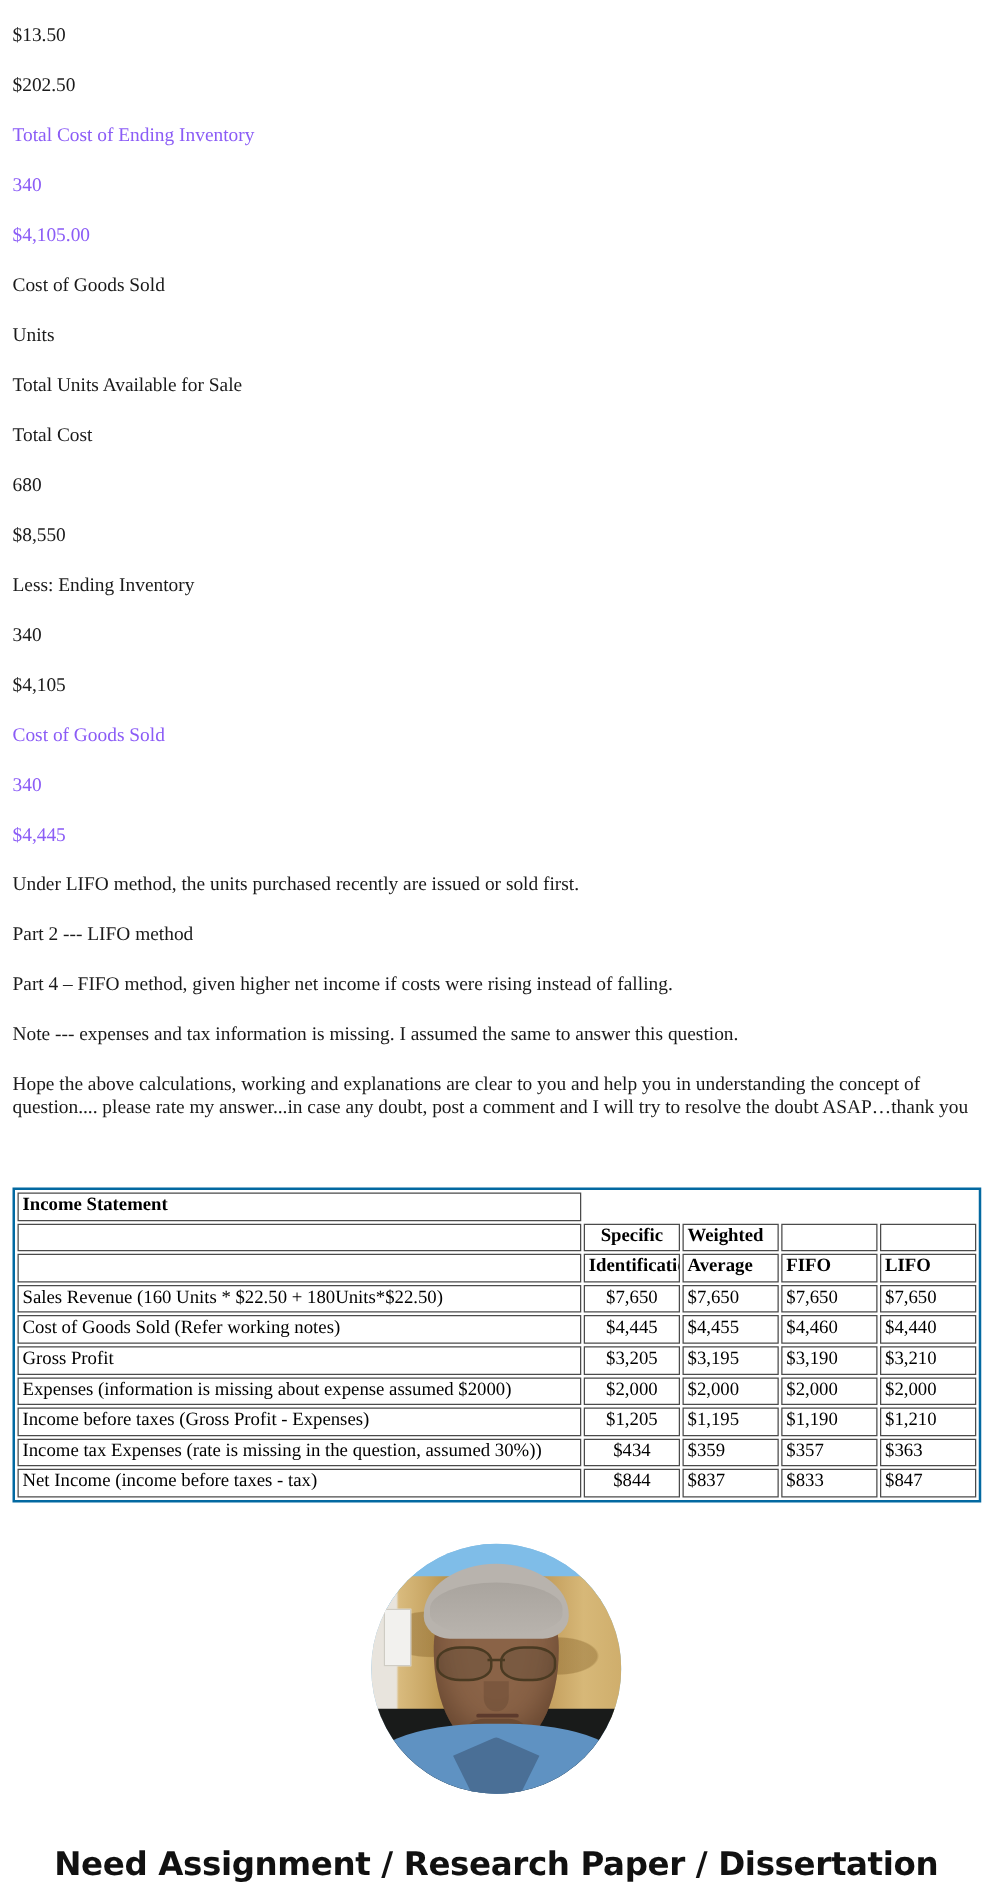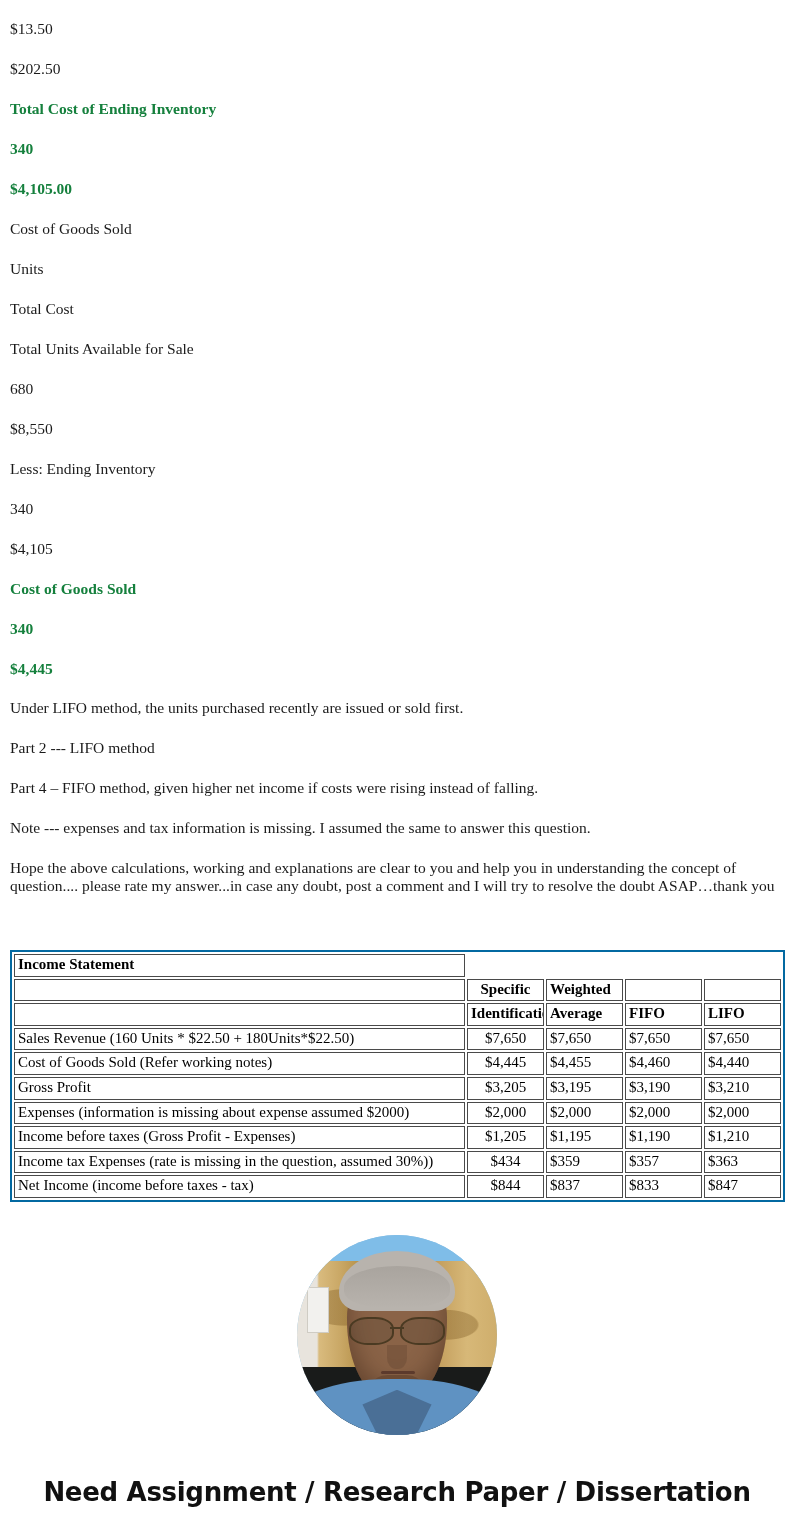--- a/index.html
+++ b/index.html
@@ -28,22 +28,22 @@
     box-sizing: border-box;
   }
   .textblock p {
     margin: 0 0 0 0;
     padding: 12px 0 10px 0;
     font-size: 15.5px;
     line-height: 1.16;
     color: #1a1a1a;
   }
   .textblock p.b {
-    font-weight: bold;
-    color: #15803d;
+    font-weight: normal;
+    color: #8b5cf6;
   }
   .textblock p.first {
     padding-top: 20px;
   }
 
   
   .table-wrap {
     padding: 5px 9px 0 10px;
     box-sizing: border-box;
   }
@@ -199,22 +199,22 @@
 <div class="page">
 
   <div class="textblock" id="textblock">
       <p class="first">$13.50</p>
       <p class="">$202.50</p>
       <p class="b ">Total Cost of Ending Inventory</p>
       <p class="b ">340</p>
       <p class="b ">$4,105.00</p>
       <p class="">Cost of Goods Sold</p>
       <p class="">Units</p>
+      <p class="">Total Units Available for Sale</p>
       <p class="">Total Cost</p>
-      <p class="">Total Units Available for Sale</p>
       <p class="">680</p>
       <p class="">$8,550</p>
       <p class="">Less: Ending Inventory</p>
       <p class="">340</p>
       <p class="">$4,105</p>
       <p class="b ">Cost of Goods Sold</p>
       <p class="b ">340</p>
       <p class="b ">$4,445</p>
       <p class="">Under LIFO method, the units purchased recently are issued or sold first.</p>
       <p class="">Part 2 --- LIFO method</p>

